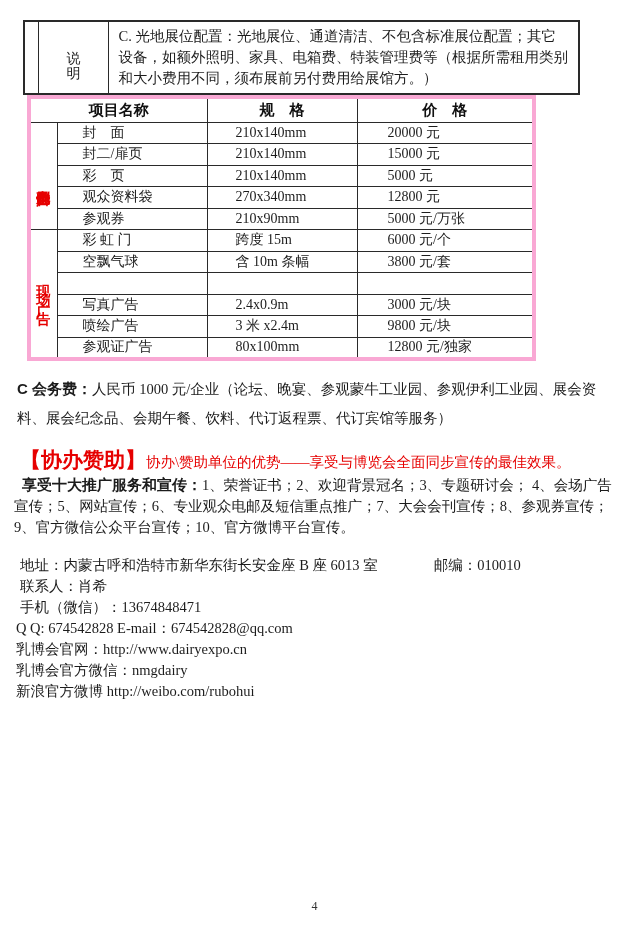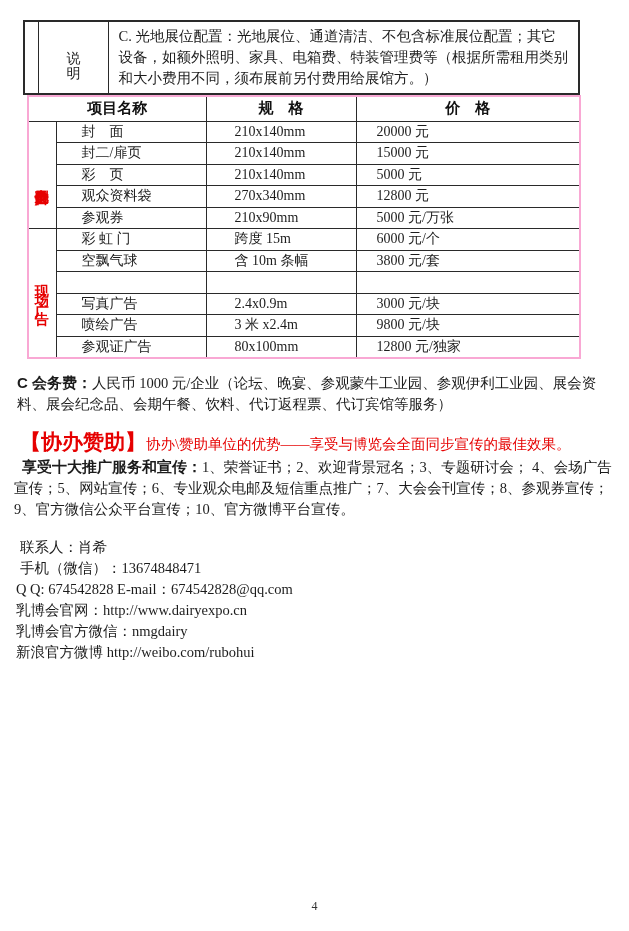--- a/index.html
+++ b/index.html
@@ -44,53 +44,53 @@
     margin: 16px 0 4px 14px;
     font-family: "Liberation Sans", sans-serif;
     font-size: 15px;
     font-weight: bold;
     color: #111;
   }
 
   
   .ad-table {
     margin-left: 27px;
-    width: 554px;
-    border: 2px solid #f9a8d4;
+    width: 509px;
+    border: 4px solid #f9a8d4;
     table-layout: fixed;
   }
   .ad-table col.c-label { width: 28px; }
   .ad-table col.c-name  { width: 150px; }
   .ad-table col.c-spec  { width: 150px; }
   .ad-table th, .ad-table td { border: 1px solid #2a2a2a; }
   .ad-table th {
     font-family: "Liberation Sans", sans-serif;
     font-size: 15px;
     font-weight: bold;
     text-align: center;
     height: 25px;
     color: #111;
   }
   .ad-table td { height: 21.5px; font-size: 14px; vertical-align: middle; }
   .ad-table td.name  { padding-left: 25px; }
   .ad-table td.spec  { padding-left: 28px; }
-  .ad-table td.price { padding-left: 20px; }
+  .ad-table td.price { padding-left: 30px; }
   .glabel { text-align: center; vertical-align: middle; }
   .glabel .vtext {
     font-family: "Liberation Sans", sans-serif;
     font-weight: bold;
     color: #e60000;
     font-size: 14px;
   }
   .glabel .vtext.spread { letter-spacing: 9px; }
 
   
   .c-line {
     margin: 13px 14px 0 17px;
-    line-height: 21px;
+    line-height: 29px;
     font-size: 14.5px;
   }
   .c-line b { font-family: "Liberation Sans", sans-serif; font-size: 15px; }
 
   .sponsor-line {
     margin: 18px 10px 0 20px;
     line-height: 21px;
     font-size: 14.5px;
   }
   .sponsor-line b { font-family: Liberation Mono, monospace; font-size: 21px; }
@@ -216,20 +216,21 @@
     </tr>
   </tbody>
     </table>
 
   <p class="c-line"><b>C 会务费：</b><span>人民币 1000 元/企业（论坛、晚宴、参观蒙牛工业园、参观伊利工业园、展会资料、展会纪念品、会期午餐、饮料、代订返程票、代订宾馆等服务）</span></p>
 
   <p class="sponsor-line"><b class="red">【协办赞助】</b><span class="red">协办\赞助单位的优势——享受与博览会全面同步宣传的最佳效果。</span></p>
   <p class="promo"><b>享受十大推广服务和宣传：</b><span>1、荣誉证书；2、欢迎背景冠名；3、专题研讨会； 4、会场广告宣传；5、网站宣传；6、专业观众电邮及短信重点推广；7、大会会刊宣传；8、参观券宣传；9、官方微信公众平台宣传；10、官方微博平台宣传。</span></p>
 
   <div class="contact">
+    <p class="indent"><span>地址：内蒙古呼和浩特市新华东街长安金座 B 座 6013 室</span><span class="zip">邮编：010010</span></p>
     <p class="indent">联系人：肖希</p>
     <p class="indent">手机（微信）：13674848471</p>
     <p>Q Q: 674542828 E-mail：674542828@qq.com</p>
     <p>乳博会官网：http://www.dairyexpo.cn</p>
     <p>乳博会官方微信：nmgdairy</p>
     <p>新浪官方微博 http://weibo.com/rubohui</p>
   </div>
 
   <div class="pagenum">4</div>
 

